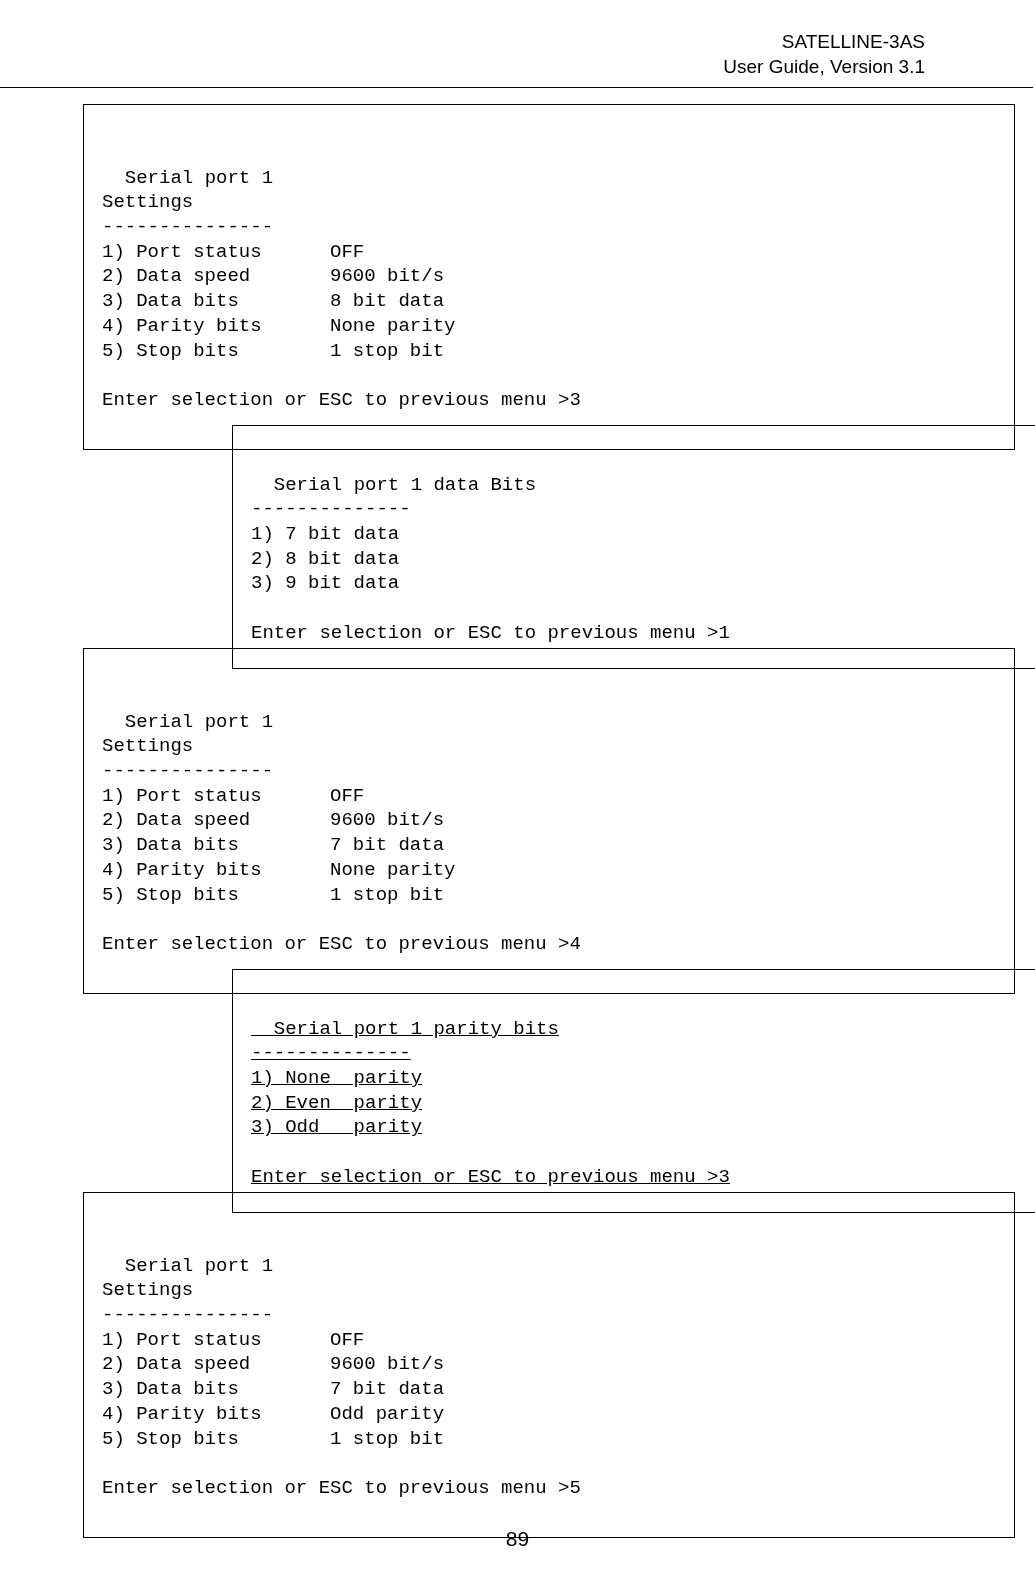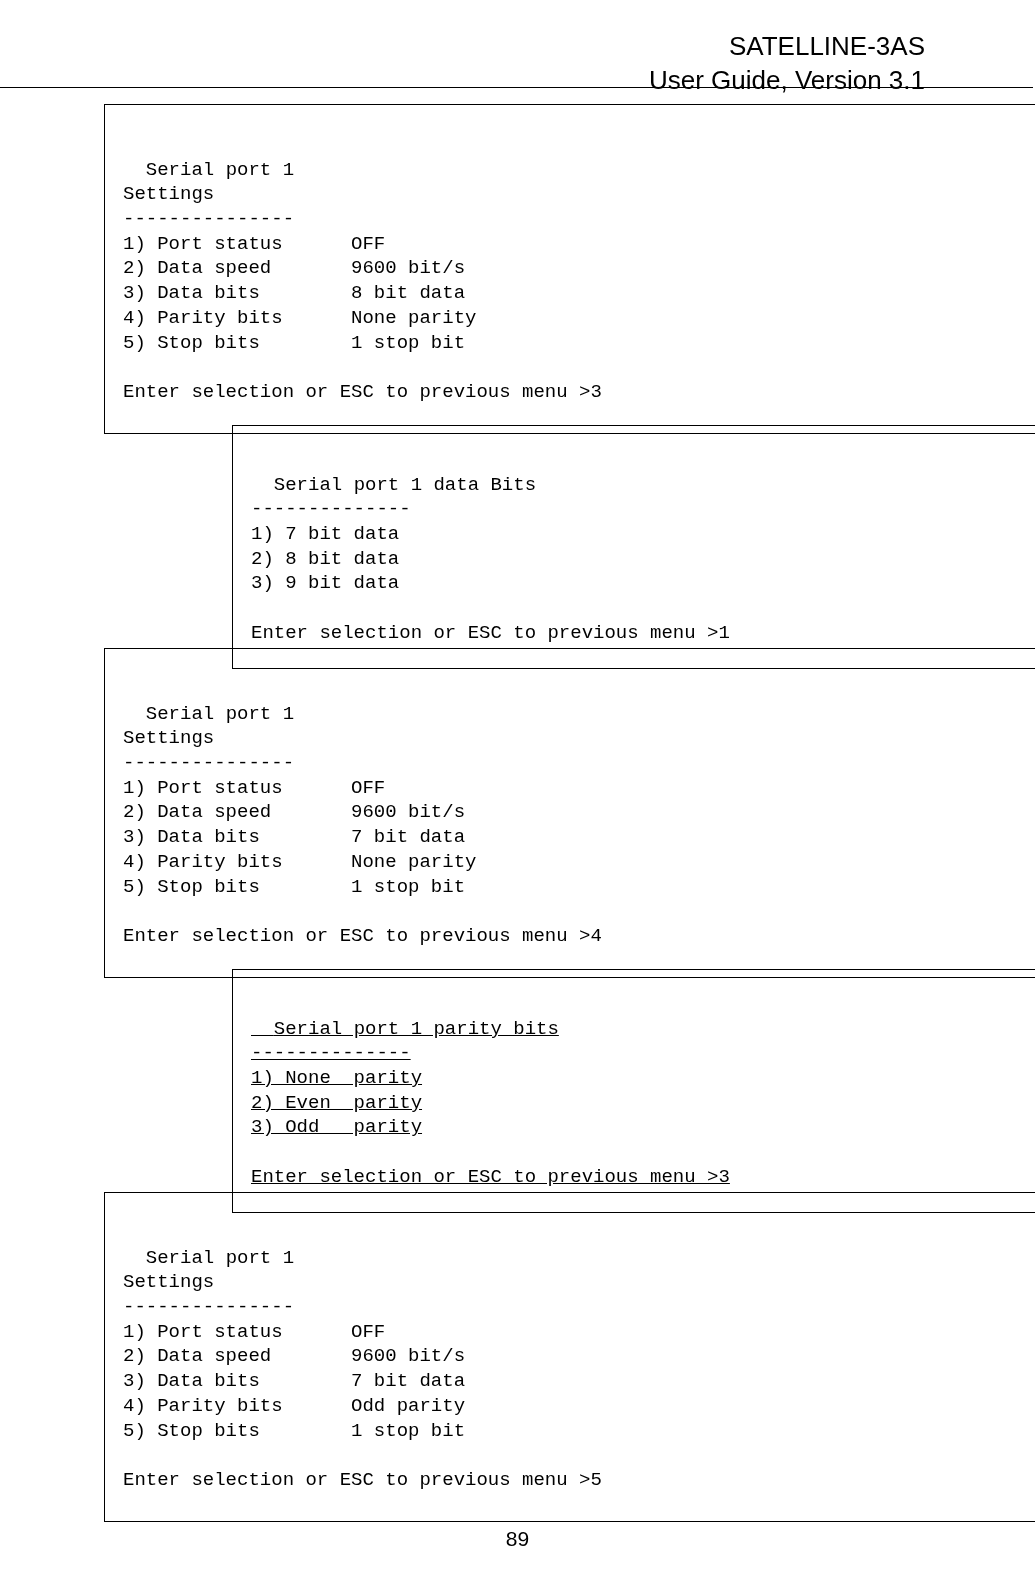--- a/index.html
+++ b/index.html
@@ -13,38 +13,38 @@
       height: 1593px;
       position: relative;
       font-family: "Courier New", monospace;
     }
     .header {
       position: absolute;
       top: 30px;
       right: 110px;
       text-align: right;
       font-family: "Century Gothic", sans-serif;
-      font-size: 26px;
+      font-size: 19px;
       line-height: 1.3;
     }
     .page-border {
       position: absolute;
       top: 87px;
       left: 0px;
       width: 1033px;
       border-top: 1.5px solid black;
     }
     .box-wide {
       position: absolute;
       border: 1.5px solid black;
-      padding: 28px 18px;
+      padding: 36px 18px;
       font-size: 19px;
       line-height: 1.3;
       white-space: pre;
-      left: 104px;
+      left: 83px;
       width: 932px;
     }
     .box-narrow {
       position: absolute;
       border: 1.5px solid black;
       padding: 22px 18px;
       font-size: 19px;
       line-height: 1.3;
       white-space: pre;
       left: 232px;

